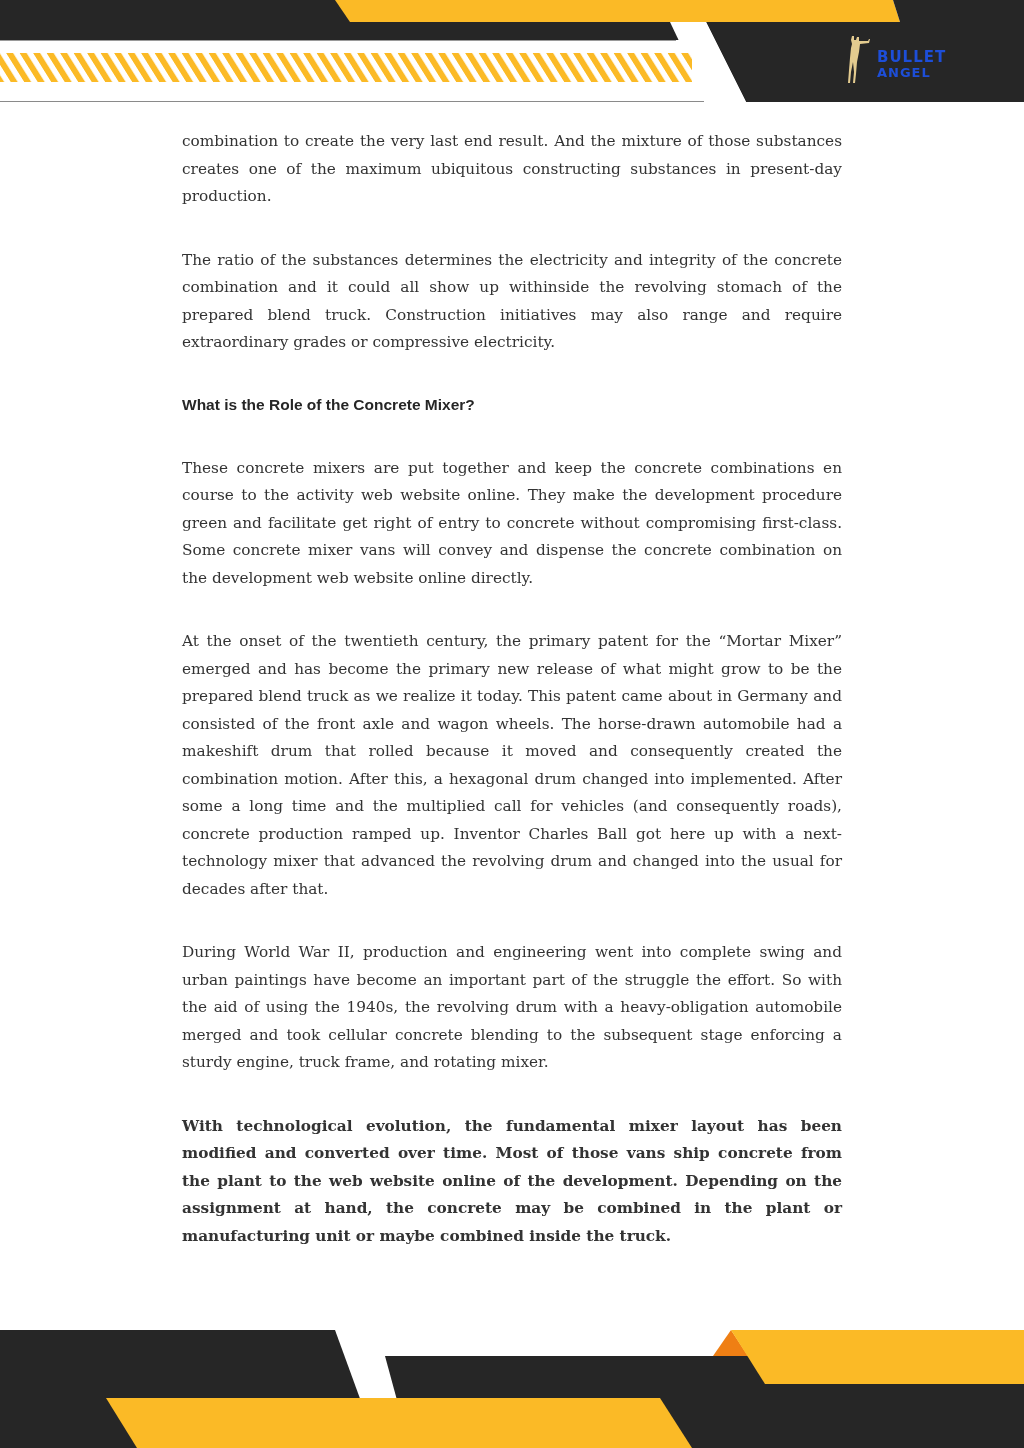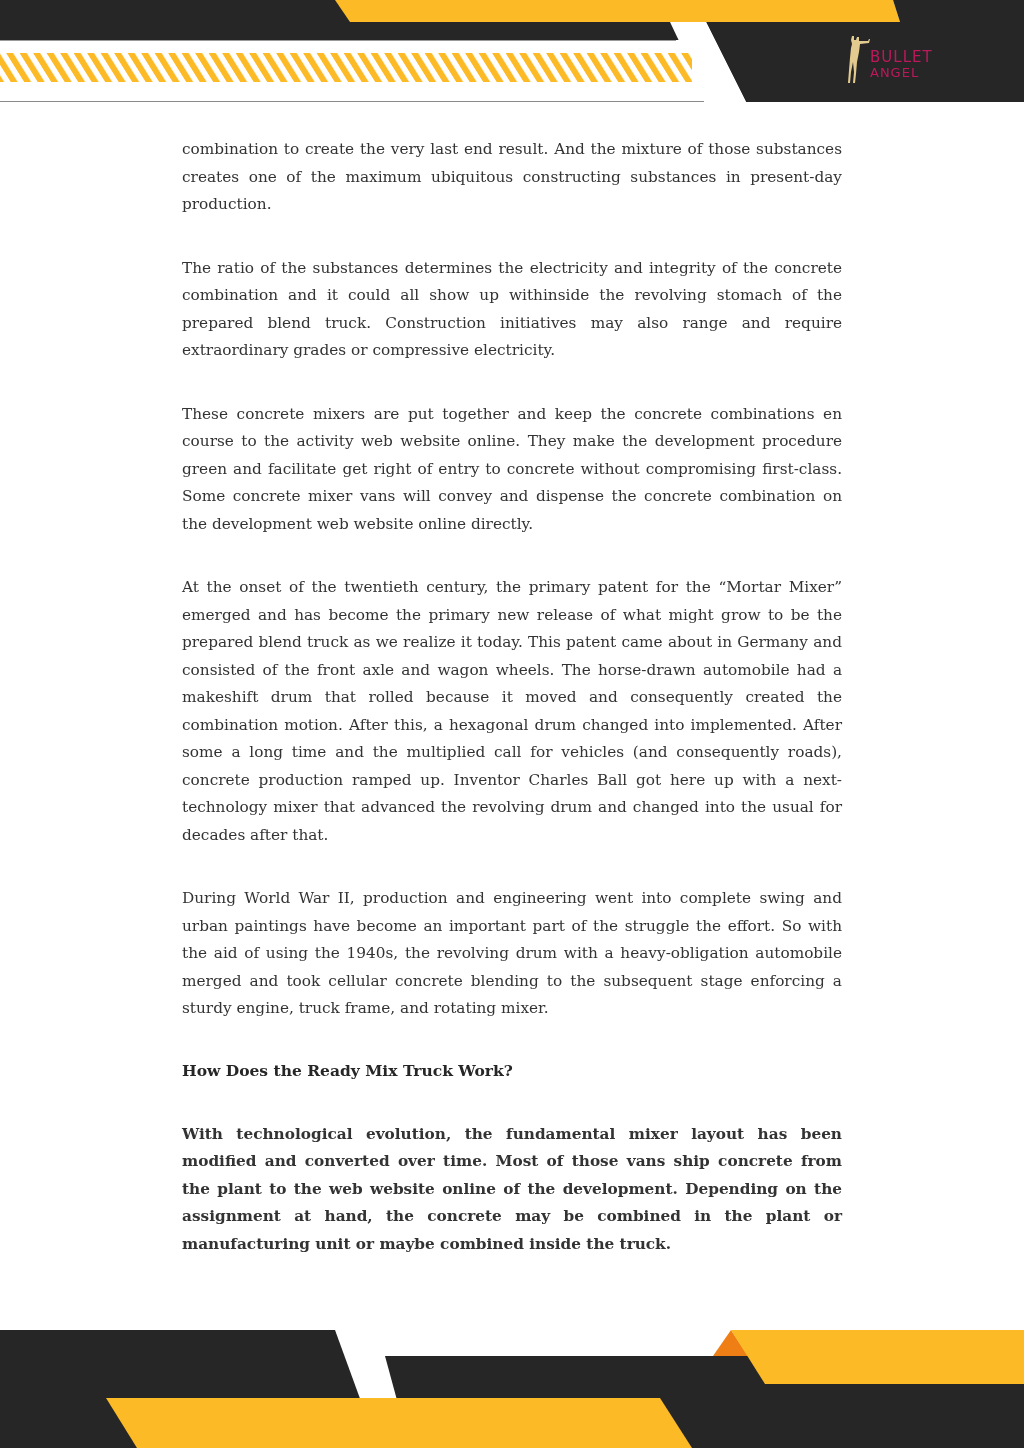--- a/index.html
+++ b/index.html
@@ -9,34 +9,34 @@
     font-family: "DejaVu Serif", "Liberation Serif", serif;
   }
   .header, .footer { position: absolute; left: 0; width: 1024px; }
   .header { top: 0; height: 104px; }
   .footer { top: 1328px; height: 120px; }
   .header svg, .footer svg { position: absolute; left: 0; top: 0; }
   .logo {
     position: absolute; left: 846px; top: 34px; width: 130px; height: 52px;
   }
   .logo-text {
-    position: absolute; left: 24px; color: #be185d;
-    font-family: "DejaVu Sans", sans-serif; font-weight: normal;
+    position: absolute; left: 31px; color: #1d4ed8;
+    font-family: "DejaVu Sans", sans-serif; font-weight: bold;
     letter-spacing: 1px; line-height: 1;
   }
   .logo-t1 { top: 16px; font-size: 15px; }
   .logo-t2 { top: 32px; font-size: 13px; }
 
   .content {
     position: absolute; left: 182px; top: 128px; width: 660px;
     color: #333333;
   }
   .para {
     font-size: 15.3px; line-height: 27.5px; text-align: justify;
-    margin: 8px 0 36px 0;
+    margin: 0 0 36px 0;
   }
   .para.last { margin-bottom: 0; font-weight: bold; }
   .h-sans {
     font-family: "Liberation Sans", "DejaVu Sans", sans-serif;
     font-weight: bold; font-size: 15.5px; color: #262626;
     margin: 2px 0 38px 0; line-height: 24px;
   }
   .h-serif {
     font-family: "DejaVu Serif", "Liberation Serif", serif;
     font-weight: bold; font-size: 15.5px; color: #262626;
@@ -74,24 +74,24 @@
       <path d="M6 2 L8 2 L8 6 L10 6 L11 3 L13 3 L13 7 L22 7 L23 5 L24 5 L23 9 L14 10 L13 18 L11 28 L10 40 L9 49 L7 49 L8 38 L7 28 L5 38 L4 49 L2 49 L3 36 L4 24 L5 14 L6 10 L5 6 Z" fill="#e3cb8f"></path>
     </svg>
     <span class="logo-text logo-t1">BULLET</span>
     <span class="logo-text logo-t2">ANGEL</span>
   </div>
 </div>
 
 <div class="content">
   <p class="para">combination to create the very last end result. And the mixture of those substances creates one of the maximum ubiquitous constructing substances in present-day production.</p>
   <p class="para">The ratio of the substances determines the electricity and integrity of the concrete combination and it could all show up withinside the revolving stomach of the prepared blend truck. Construction initiatives may also range and require extraordinary grades or compressive electricity.</p>
+  <h3 class="h-sans">What is the Role of the Concrete Mixer?</h3>
   <p class="para">These concrete mixers are put together and keep the concrete combinations en course to the activity web website online. They make the development procedure green and facilitate get right of entry to concrete without compromising first-class. Some concrete mixer vans will convey and dispense the concrete combination on the development web website online directly.</p>
   <p class="para">At the onset of the twentieth century, the primary patent for the “Mortar Mixer” emerged and has become the primary new release of what might grow to be the prepared blend truck as we realize it today. This patent came about in Germany and consisted of the front axle and wagon wheels. The horse-drawn automobile had a makeshift drum that rolled because it moved and consequently created the combination motion. After this, a hexagonal drum changed into implemented. After some a long time and the multiplied call for vehicles (and consequently roads), concrete production ramped up. Inventor Charles Ball got here up with a next-technology mixer that advanced the revolving drum and changed into the usual for decades after that.</p>
   <p class="para">During World War II, production and engineering went into complete swing and urban paintings have become an important part of the struggle the effort. So with the aid of using the 1940s, the revolving drum with a heavy-obligation automobile merged and took cellular concrete blending to the subsequent stage enforcing a sturdy engine, truck frame, and rotating mixer.</p>
-  <h3 class="h-serif">How Does the Ready Mix Truck Work?</h3>
   <p class="para last">With technological evolution, the fundamental mixer layout has been modified and converted over time. Most of those vans ship concrete from the plant to the web website online of the development. Depending on the assignment at hand, the concrete may be combined in the plant or manufacturing unit or maybe combined inside the truck.</p>
 </div>
 
 <div class="footer">
   <svg width="1024" height="120" viewBox="0 0 1024 120">
 
     <polygon points="0,2 335,2 378,120 0,120" fill="#262626"></polygon>
 
     <polygon points="385,28 760,28 1024,28 1024,120 410,120" fill="#262626"></polygon>
 

